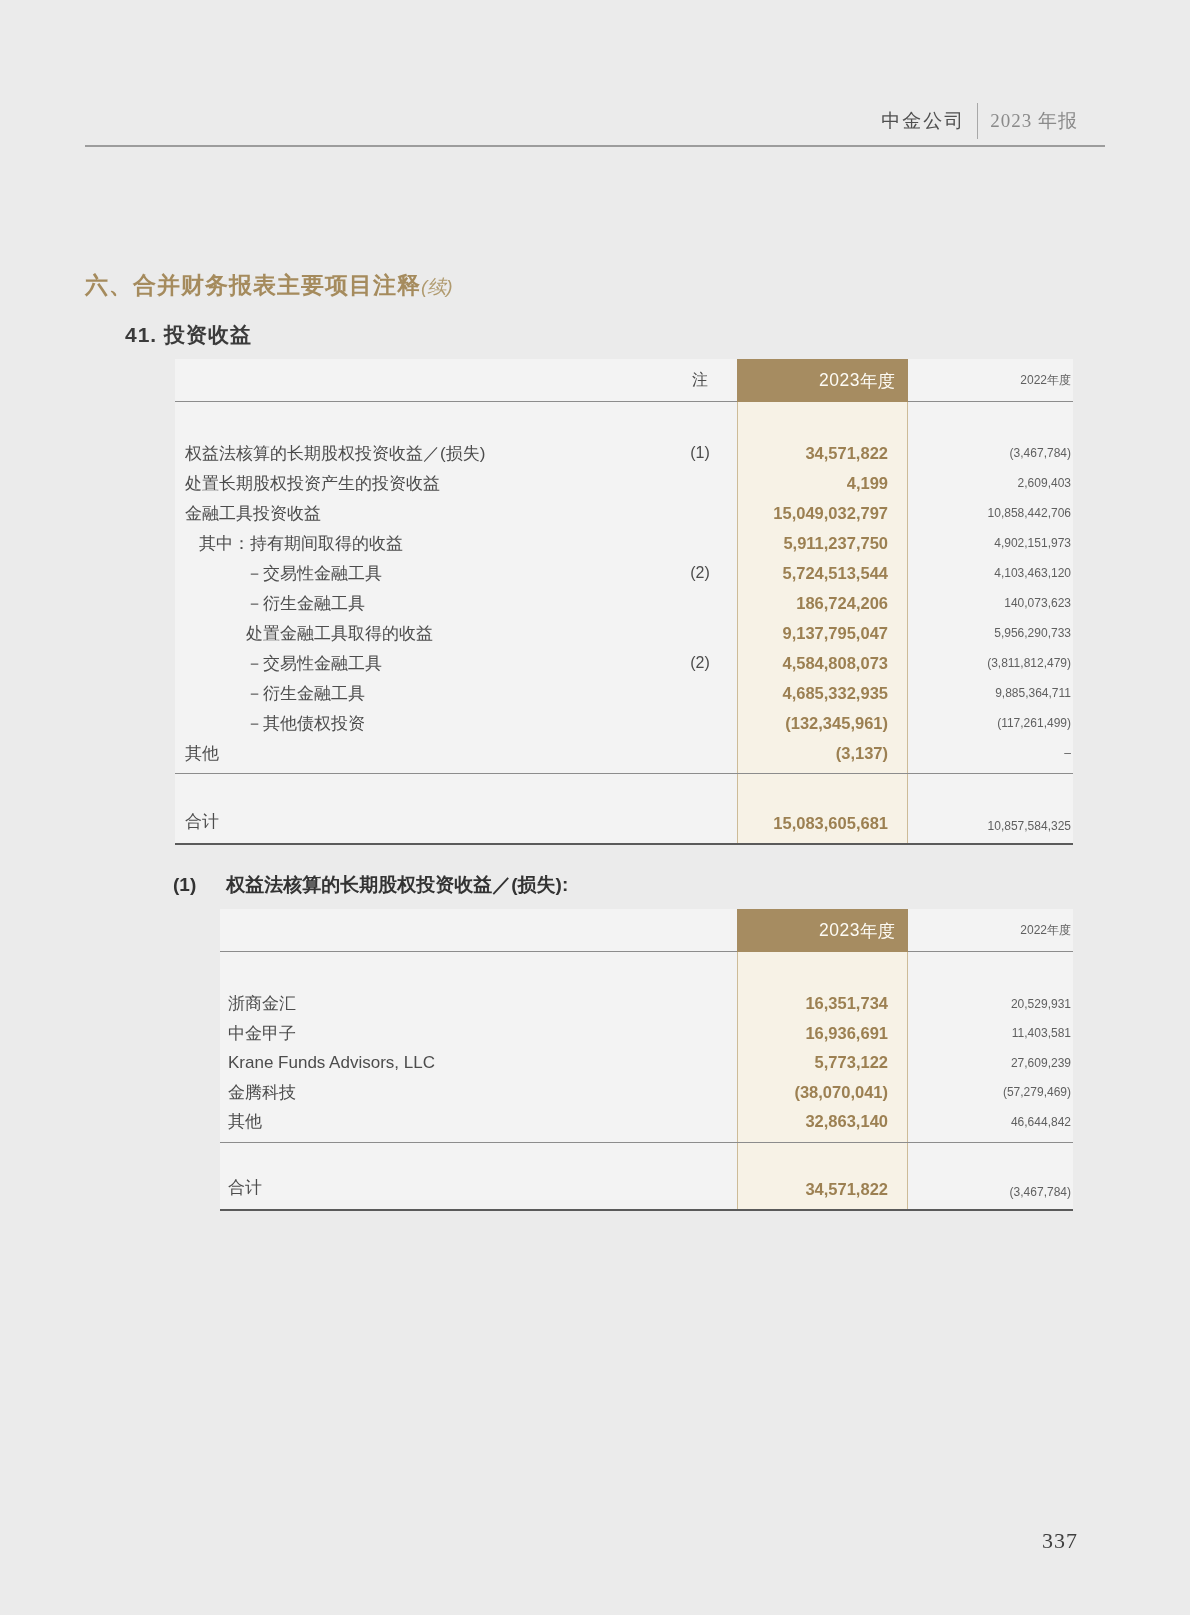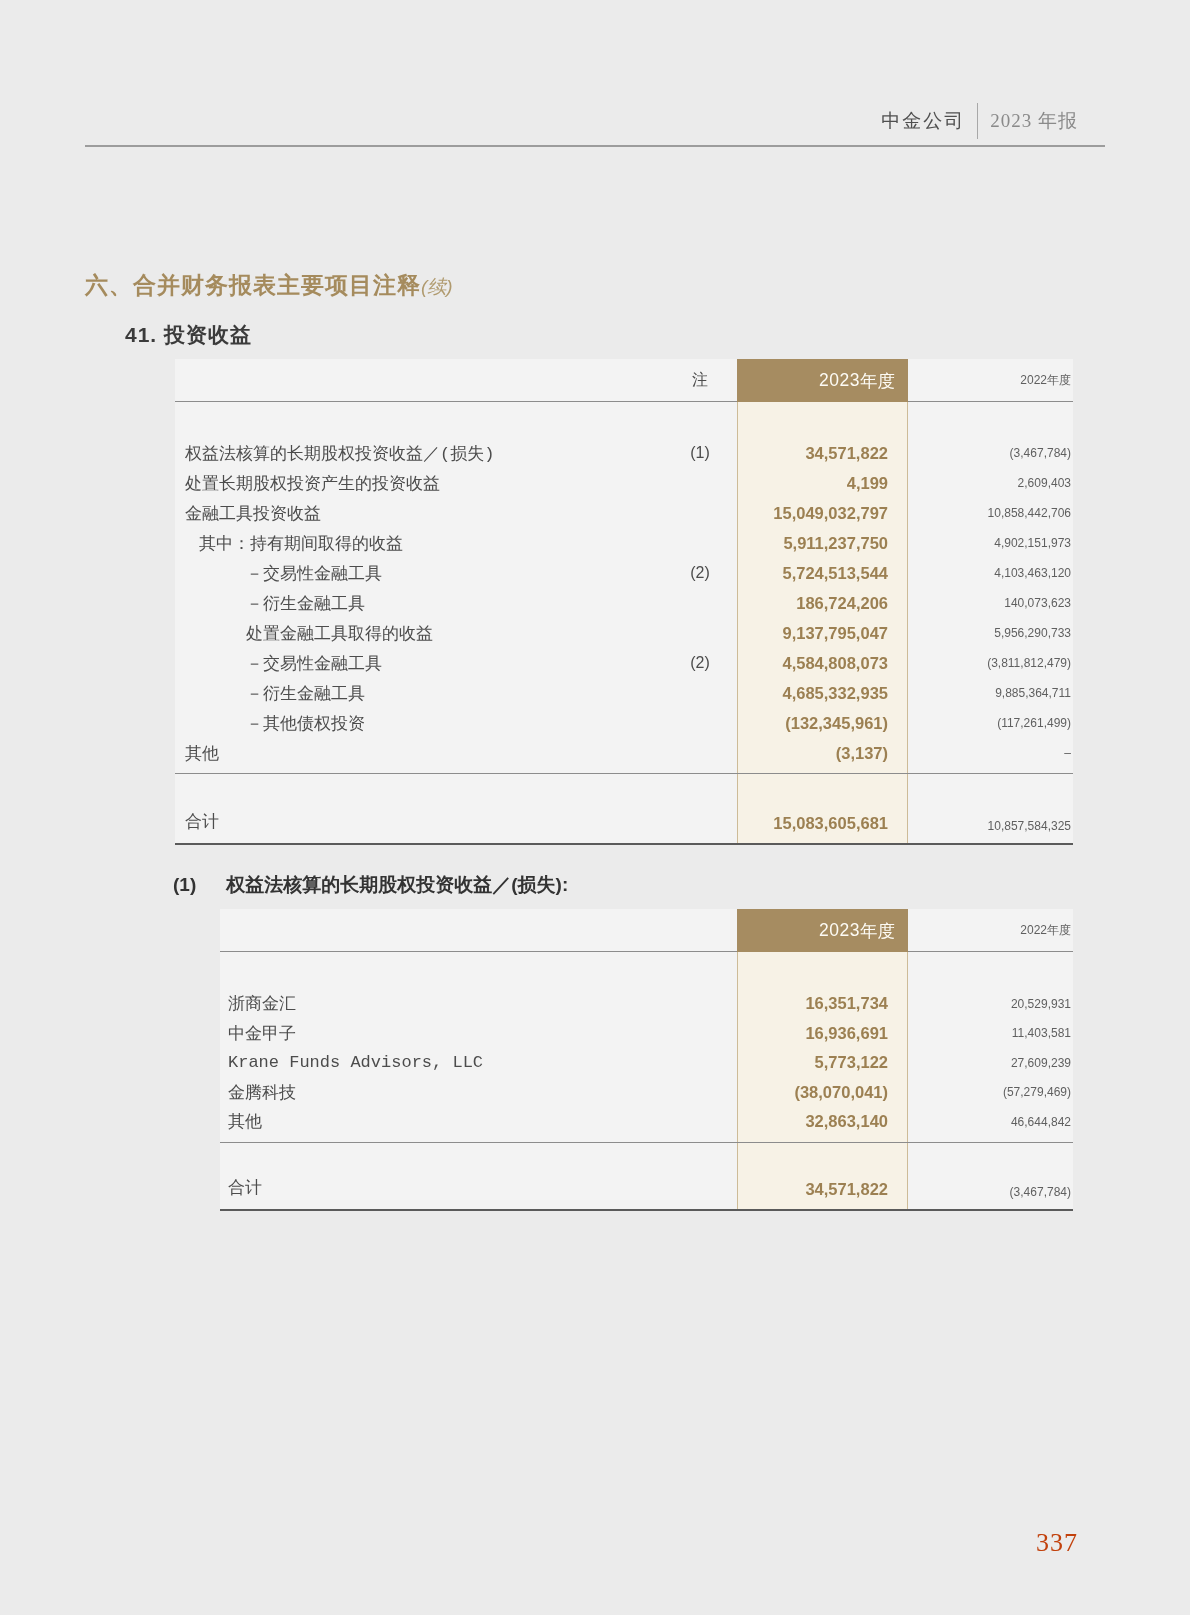--- a/index.html
+++ b/index.html
@@ -68,21 +68,21 @@
     position:relative; z-index:1;
     display:flex; align-items:center; height:43px;
     border-bottom:1px solid #8c8c8c;
     font-size:17px; color:#6e6e6e;
   }
   .t-body { position:relative; z-index:1; padding-top:36px; }
   .t2 .t-body { padding-top:37px; }
   .t-row { display:flex; align-items:center; height:30px; position:relative; z-index:1; }
   .t2 .t-row { height:29.5px; }
   .t-label {
-    flex:1; padding-left:10px; font-size:17px; color:#4c4c4c; white-space:nowrap;font-family:Liberation Mono, monospace;
+    flex:1; padding-left:10px; font-size:17px; color:#4c4c4c; white-space:nowrap;
   }
   .t2 .t-label { padding-left:8px; }
   .t-label.indent-1 { padding-left:24px; }
   .t-label.indent-2 { padding-left:71px; }
   .t-note { width:114px; text-align:center; font-size:16px; color:#4c4c4c; }
   .t-v2023 {
     width:151px; text-align:right; padding-right:20px;
     font-size:16.5px; font-weight:bold; color:#9c8052;
   }
   .t-v2022 {
@@ -96,21 +96,21 @@
     border-bottom:2.5px solid #5a5a5a;
     padding-bottom:10px;
   }
   .t1 .t-total { height:71px; }
   .t2 .t-total { height:68px; }
   .t-total .t-label { font-size:17px; color:#4c4c4c; }
   
   .page-number {
     position:absolute; top:1528px; right:112px;
     font-family:"Liberation Serif", serif;
-    font-size:26px; color:#c2410c; letter-spacing:1px;margin-left:12px;
+    font-size:22px; color:#404040; letter-spacing:1px;margin-left:12px;
   }
 </style>
 </head>
 <body>
 
 <div class="page">
 
   <div class="header-meta">
     <span class="header-company">中金公司</span>
     <span class="header-divider"></span>

